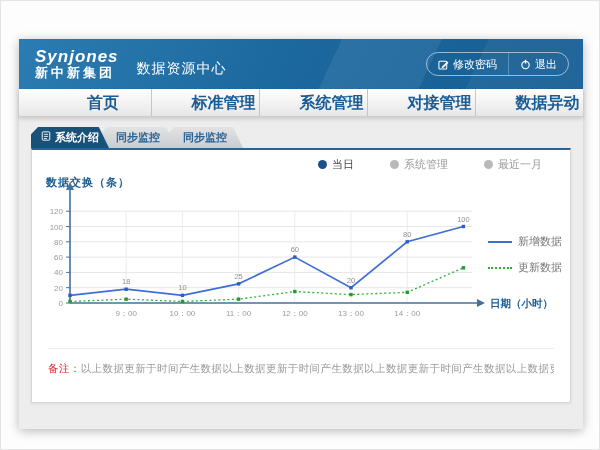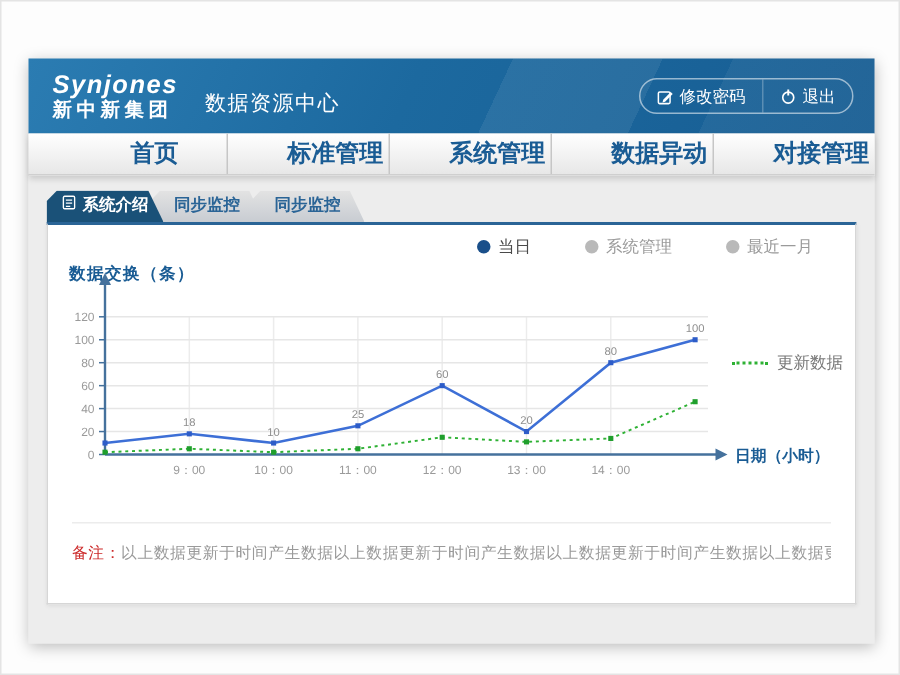--- a/index.html
+++ b/index.html
@@ -91,22 +91,22 @@
           </span>
           <span>退出</span>
         </div>
       </div>
     </div>
 
     <div class="nav">
       <div class="nav-item">首页</div>
       <div class="nav-item">标准管理</div>
       <div class="nav-item">系统管理</div>
+      <div class="nav-item">对接管理</div>
       <div class="nav-item">数据异动</div>
-      <div class="nav-item">对接管理</div>
     </div>
 
     <div class="content">
 
       <div class="tabs">
         <div class="tab active">
           <span>
             <svg width="10" height="10" viewBox="0 0 12 12">
                 <rect x="1.5" y="1" width="9" height="10" rx="1" fill="none" stroke="#fff" stroke-width="1.1"></rect>
                 <line x1="3.5" y1="4" x2="8.5" y2="4" stroke="#fff"></line>
@@ -205,20 +205,24 @@
               <rect x="194.90000000000003" y="117.475" width="3.4" height="3.4" fill="#1f9e2c"></rect>
               <rect x="251.10000000000002" y="109.825" width="3.4" height="3.4" fill="#1f9e2c"></rect>
               <rect x="307.3" y="112.88499999999999" width="3.4" height="3.4" fill="#1f9e2c"></rect>
               <rect x="363.50000000000006" y="110.58999999999999" width="3.4" height="3.4" fill="#1f9e2c"></rect>
               <rect x="419.70000000000005" y="86.11" width="3.4" height="3.4" fill="#1f9e2c"></rect>
             </svg>
         </div>
 
         <div class="series-legend">
           <div class="legend-item">
+            <span class="legend-sample" style="border-top: 2px solid rgb(61, 111, 214);"></span>
+            <span>新增数据</span>
+          </div>
+          <div class="legend-item">
             <span class="legend-sample" style="border-top: 2px dotted rgb(46, 177, 52);"></span>
             <span>更新数据</span>
           </div>
         </div>
 
         <div class="note">
           <span class="note-prefix">备注：</span><span>以上数据更新于时间产生数据以上数据更新于时间产生数据以上数据更新于时间产生数据以上数据更新于时间产生数据以上数据更新于</span>
         </div>
 
       </div>

